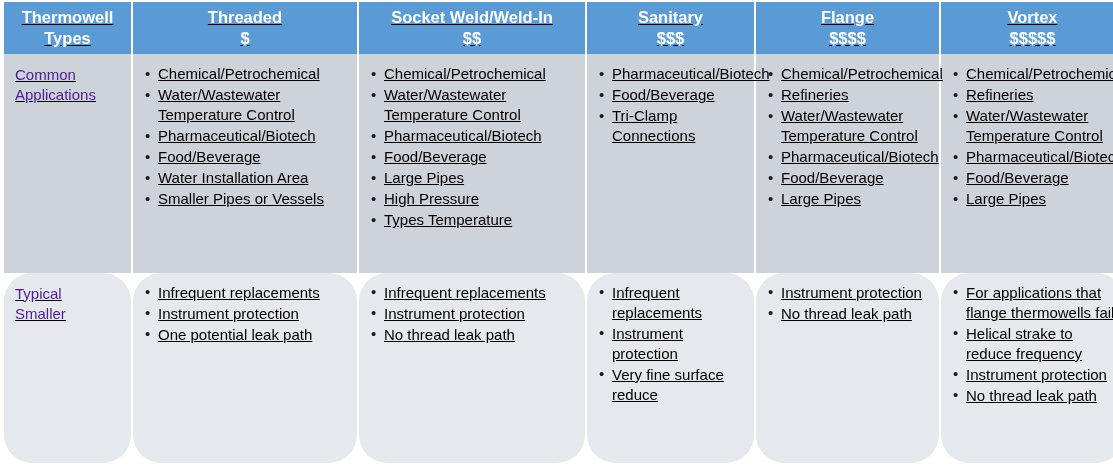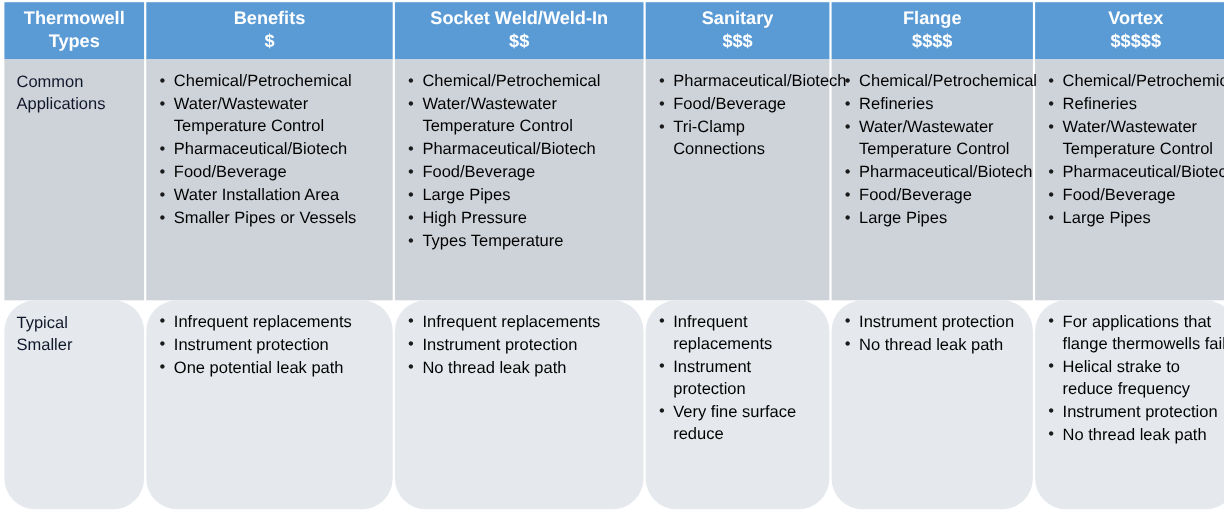--- a/index.html
+++ b/index.html
@@ -14,20 +14,21 @@
     font-family: "Liberation Sans", sans-serif;
     -webkit-font-smoothing: antialiased;
   }
 
   .table-wrap {
     width: 1113px;
     height: 466px;
     box-sizing: border-box;
     padding: 2px 17px 3px 2px;
     background: #ffffff;
+    text-decoration: underline;
   }
 
   table.tw-table {
     width: 100%;
     height: 100%;
     border-collapse: separate;
     border-spacing: 2px 0;
     table-layout: fixed;
   }
 
@@ -60,21 +61,21 @@
   tbody tr.row-apps { height: 218px; }
   tbody tr.row-benefits { height: 190px; }
 
   .cell-inner {
     padding: 10px 8px 8px 10px;
     box-sizing: border-box;
   }
 
   .rowlabel {
     font-size: 15px;
-    color: #0f172a;
+    color: #4c1d95;
     line-height: 1.33;
     padding: 11px 6px 6px 11px;
   }
   .rowlabel span { display: block; }
 
   ul.bullets {
     margin: 0;
     padding: 0;
     list-style: none;
   }
@@ -117,21 +118,21 @@
         <col class="c-flange">
         <col class="c-vortex">
     </colgroup>
     <thead>
       <tr>
         <th>
           <span class="hdr-line">Thermowell</span>
           <span class="hdr-line">Types</span>
         </th>
         <th>
-          <span class="hdr-line">Benefits</span>
+          <span class="hdr-line">Threaded</span>
           <span class="hdr-price">$</span>
         </th>
         <th>
           <span class="hdr-line">Socket Weld/Weld-In</span>
           <span class="hdr-price">$$</span>
         </th>
         <th>
           <span class="hdr-line">Sanitary</span>
           <span class="hdr-price">$$$</span>
         </th>

